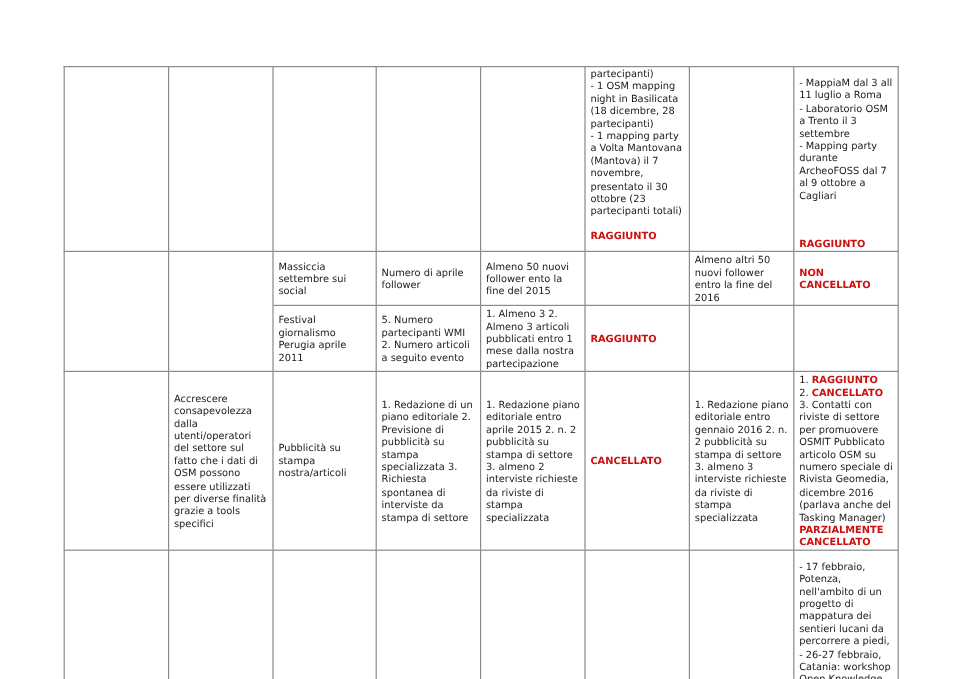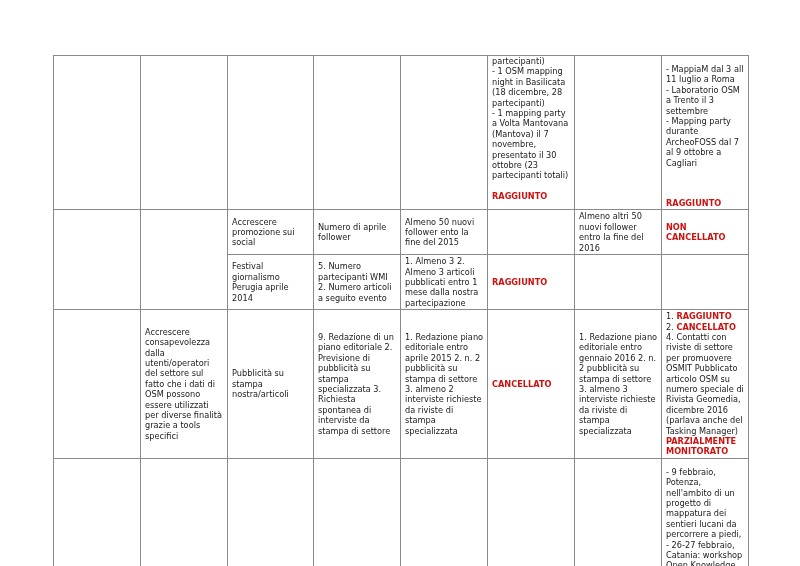--- a/index.html
+++ b/index.html
@@ -52,64 +52,64 @@
       <span class="gap"></span>
             <span class="gap"></span>
             <span class="gap"></span>
       <span class="line red">RAGGIUNTO</span>
     </td>
   </tr>
 
   <tr style="height:39px">
     <td style="border-top:none;border-bottom:none"></td>
     <td style="border-top:none;border-bottom:none"></td>
-    <td>Accrescere promozione sui social</td>
+    <td>Massiccia settembre sui social</td>
     <td> Numero di aprile follower</td>
     <td> Almeno 50 nuovi follower ento la fine del 2015</td>
     <td></td>
     <td>Almeno altri 50 nuovi follower entro la fine del 2016</td>
     <td><span class="red">NON CANCELLATO</span></td>
   </tr>
 
   <tr style="height:54px">
     <td style="border-top:none"></td>
     <td style="border-top:none"></td>
-    <td>Festival giornalismo Perugia aprile 2014</td>
+    <td>Festival giornalismo Perugia aprile 2011</td>
     <td>5. Numero partecipanti WMI 2. Numero articoli a seguito evento</td>
     <td>1. Almeno 3 2. Almeno 3 articoli pubblicati entro 1 mese dalla nostra partecipazione</td>
     <td><span class="red">RAGGIUNTO</span></td>
     <td></td>
     <td></td>
   </tr>
 
   <tr style="height:124px">
     <td></td>
     <td>Accrescere consapevolezza dalla utenti/operatori del settore sul fatto che i dati di OSM possono essere utilizzati per diverse finalità grazie a tools specifici</td>
     <td>Pubblicità su stampa nostra/articoli</td>
-    <td>9. Redazione di un piano editoriale 2. Previsione di pubblicità su stampa specializzata 3. Richiesta spontanea di interviste da stampa di settore</td>
+    <td>1. Redazione di un piano editoriale 2. Previsione di pubblicità su stampa specializzata 3. Richiesta spontanea di interviste da stampa di settore</td>
     <td>1. Redazione piano editoriale entro aprile 2015 2. n. 2 pubblicità su stampa di settore 3. almeno 2 interviste richieste da riviste di stampa specializzata</td>
     <td><span class="red">CANCELLATO</span></td>
     <td>1. Redazione piano editoriale entro gennaio 2016 2. n. 2 pubblicità su stampa di settore 3. almeno 3 interviste richieste da riviste di stampa specializzata</td>
     <td style="vertical-align:top">
       <span class="line"><span>1. </span><span class="red">RAGGIUNTO</span></span>
       <span class="line"><span>2. </span><span class="red">CANCELLATO</span></span>
-      <span class="line">4. Contatti con riviste di settore per promuovere OSMIT Pubblicato articolo OSM su numero speciale di Rivista Geomedia, dicembre 2016 (parlava anche del Tasking Manager)</span>
-      <span class="line red">PARZIALMENTE MONITORATO</span>
+      <span class="line">3. Contatti con riviste di settore per promuovere OSMIT Pubblicato articolo OSM su numero speciale di Rivista Geomedia, dicembre 2016 (parlava anche del Tasking Manager)</span>
+      <span class="line red">PARZIALMENTE CANCELLATO</span>
     </td>
   </tr>
 
   <tr style="height:125px">
     <td></td>
     <td></td>
     <td></td>
     <td></td>
     <td></td>
     <td></td>
     <td></td>
     <td style="vertical-align:top;padding-top:8px">
-      <span class="line">- 9 febbraio, Potenza, nell'ambito di un progetto di mappatura dei sentieri lucani da percorrere a piedi,</span>
+      <span class="line">- 17 febbraio, Potenza, nell'ambito di un progetto di mappatura dei sentieri lucani da percorrere a piedi,</span>
       <span class="line">- 26-27 febbraio, Catania: workshop Open Knowledge Open Arts 2016</span>
 
     </td>
   </tr>
 </tbody>
     </table>
 </div>
 
 </body></html>

